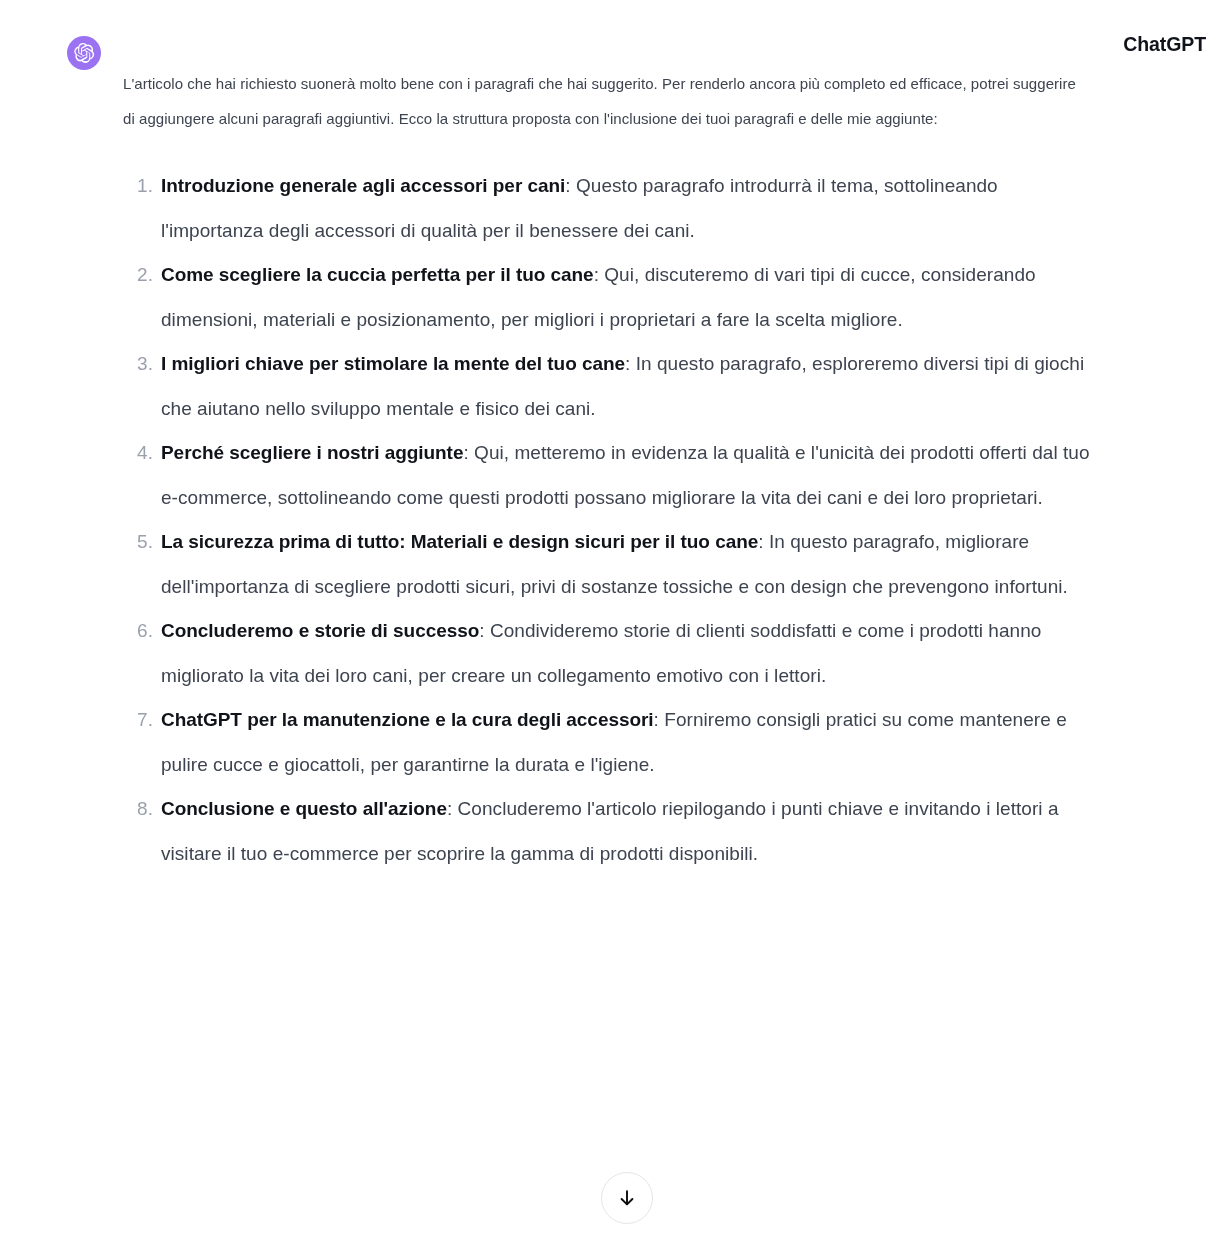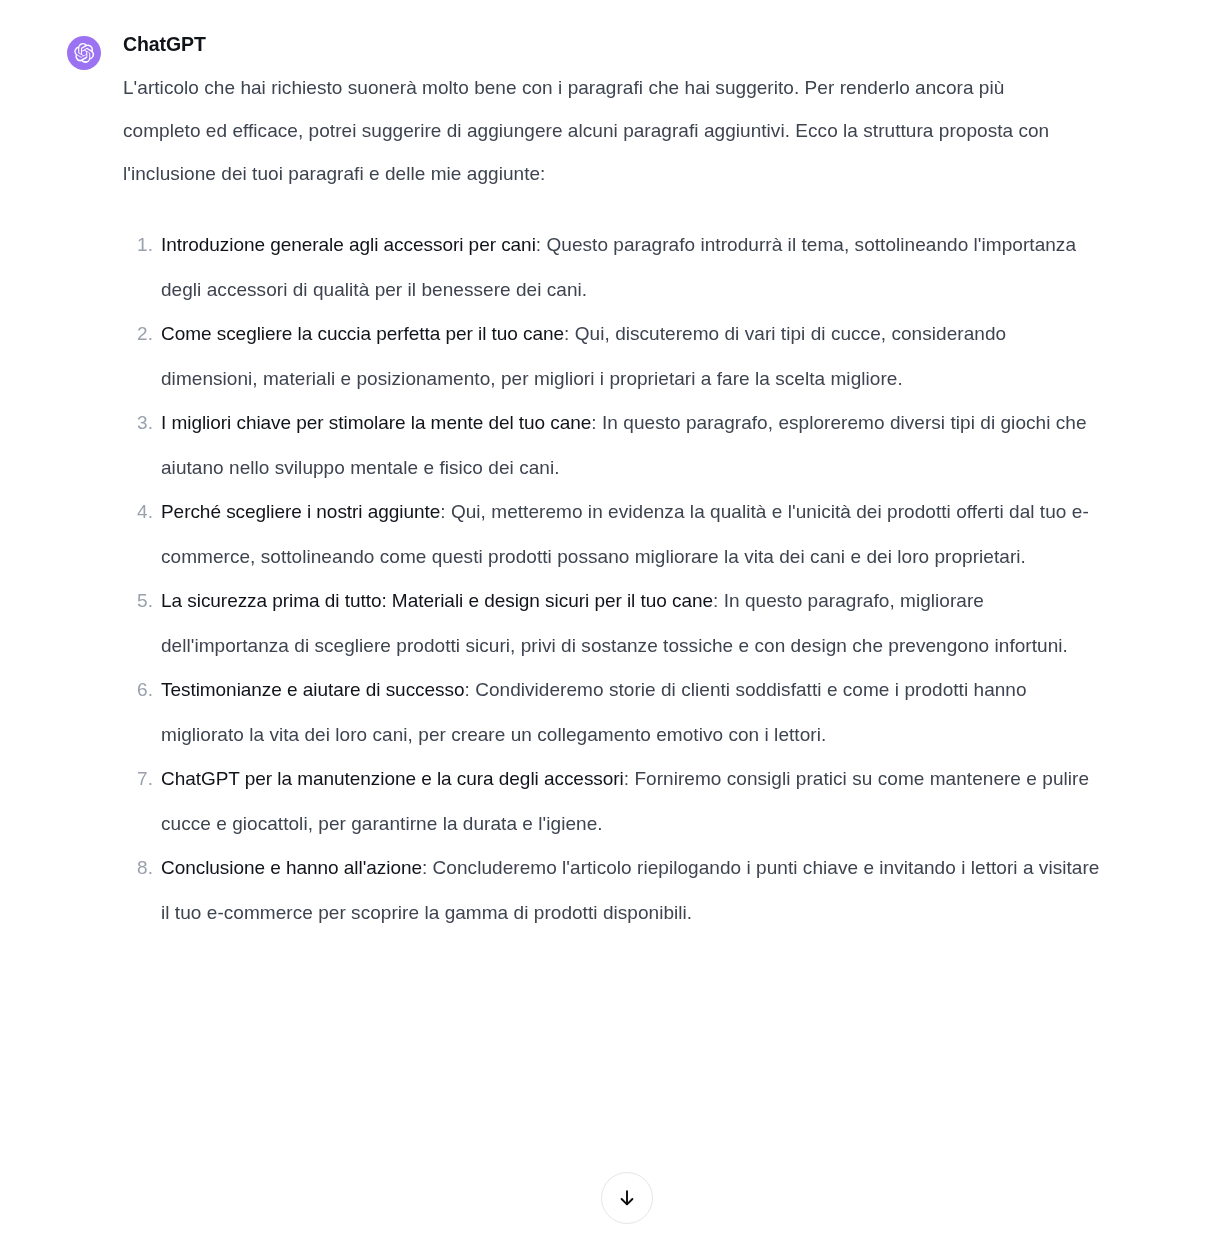--- a/index.html
+++ b/index.html
@@ -43,26 +43,27 @@
   }
   .avatar svg { display: block; }
 
   .author {
     font-size: 19.5px;
     font-weight: 700;
     color: #11131a;
     letter-spacing: -0.1px;
     line-height: 1.2;
     margin: 0 0 10px 0;
+    text-align: right;
   }
 
   .intro {
-    font-size: 19px;
+    font-size: 15px;
     color: #3d4450;
-    line-height: 43px;
+    line-height: 35px;
     margin: 0;
     max-width: 958px;
     letter-spacing: 0.05px;
   }
 
   ol.structure-list {
     list-style: none;
     margin: 28px 0 0 0;
     padding: 0;
     max-width: 978px;
@@ -83,21 +84,21 @@
     left: 0;
     top: 0;
     width: 30px;
     text-align: right;
     color: #9aa1ad;
     font-size: 19px;
     line-height: 44.5px;
   }
 
   ol.structure-list > li .item-title {
-    font-weight: 400;
+    font-weight: 700;
     color: #11131a;
     letter-spacing: -0.05px;
   }
 
   .scroll-down-button {
     position: absolute;
     left: 601px;
     top: 1172px;
     width: 52px;
     height: 52px;
@@ -139,27 +140,27 @@
       <li>
         <span class="marker">3.</span><span class="item-title">I migliori chiave per stimolare la mente del tuo cane</span><span>: In questo paragrafo, esploreremo diversi tipi di giochi che aiutano nello sviluppo mentale e fisico dei cani.</span>
       </li>
       <li>
         <span class="marker">4.</span><span class="item-title">Perché scegliere i nostri aggiunte</span><span>: Qui, metteremo in evidenza la qualità e l'unicità dei prodotti offerti dal tuo e-commerce, sottolineando come questi prodotti possano migliorare la vita dei cani e dei loro proprietari.</span>
       </li>
       <li>
         <span class="marker">5.</span><span class="item-title">La sicurezza prima di tutto: Materiali e design sicuri per il tuo cane</span><span>: In questo paragrafo, migliorare dell'importanza di scegliere prodotti sicuri, privi di sostanze tossiche e con design che prevengono infortuni.</span>
       </li>
       <li>
-        <span class="marker">6.</span><span class="item-title">Testimonianze e aiutare di successo</span><span>: Condivideremo storie di clienti soddisfatti e come i prodotti hanno migliorato la vita dei loro cani, per creare un collegamento emotivo con i lettori.</span>
+        <span class="marker">6.</span><span class="item-title">Concluderemo e storie di successo</span><span>: Condivideremo storie di clienti soddisfatti e come i prodotti hanno migliorato la vita dei loro cani, per creare un collegamento emotivo con i lettori.</span>
       </li>
       <li>
         <span class="marker">7.</span><span class="item-title">ChatGPT per la manutenzione e la cura degli accessori</span><span>: Forniremo consigli pratici su come mantenere e pulire cucce e giocattoli, per garantirne la durata e l'igiene.</span>
       </li>
       <li>
-        <span class="marker">8.</span><span class="item-title">Conclusione e hanno all'azione</span><span>: Concluderemo l'articolo riepilogando i punti chiave e invitando i lettori a visitare il tuo e-commerce per scoprire la gamma di prodotti disponibili.</span>
+        <span class="marker">8.</span><span class="item-title">Conclusione e questo all'azione</span><span>: Concluderemo l'articolo riepilogando i punti chiave e invitando i lettori a visitare il tuo e-commerce per scoprire la gamma di prodotti disponibili.</span>
       </li>
     </ol>
 
   </div>
 </div>
 
 <button class="scroll-down-button">
   <span>
     <svg width="22" height="22" viewBox="0 0 24 24" fill="none" aria-hidden="true">
       <path d="M12 4.5v14.2" stroke="#0d0d0d" stroke-width="2.1" stroke-linecap="round"></path>

